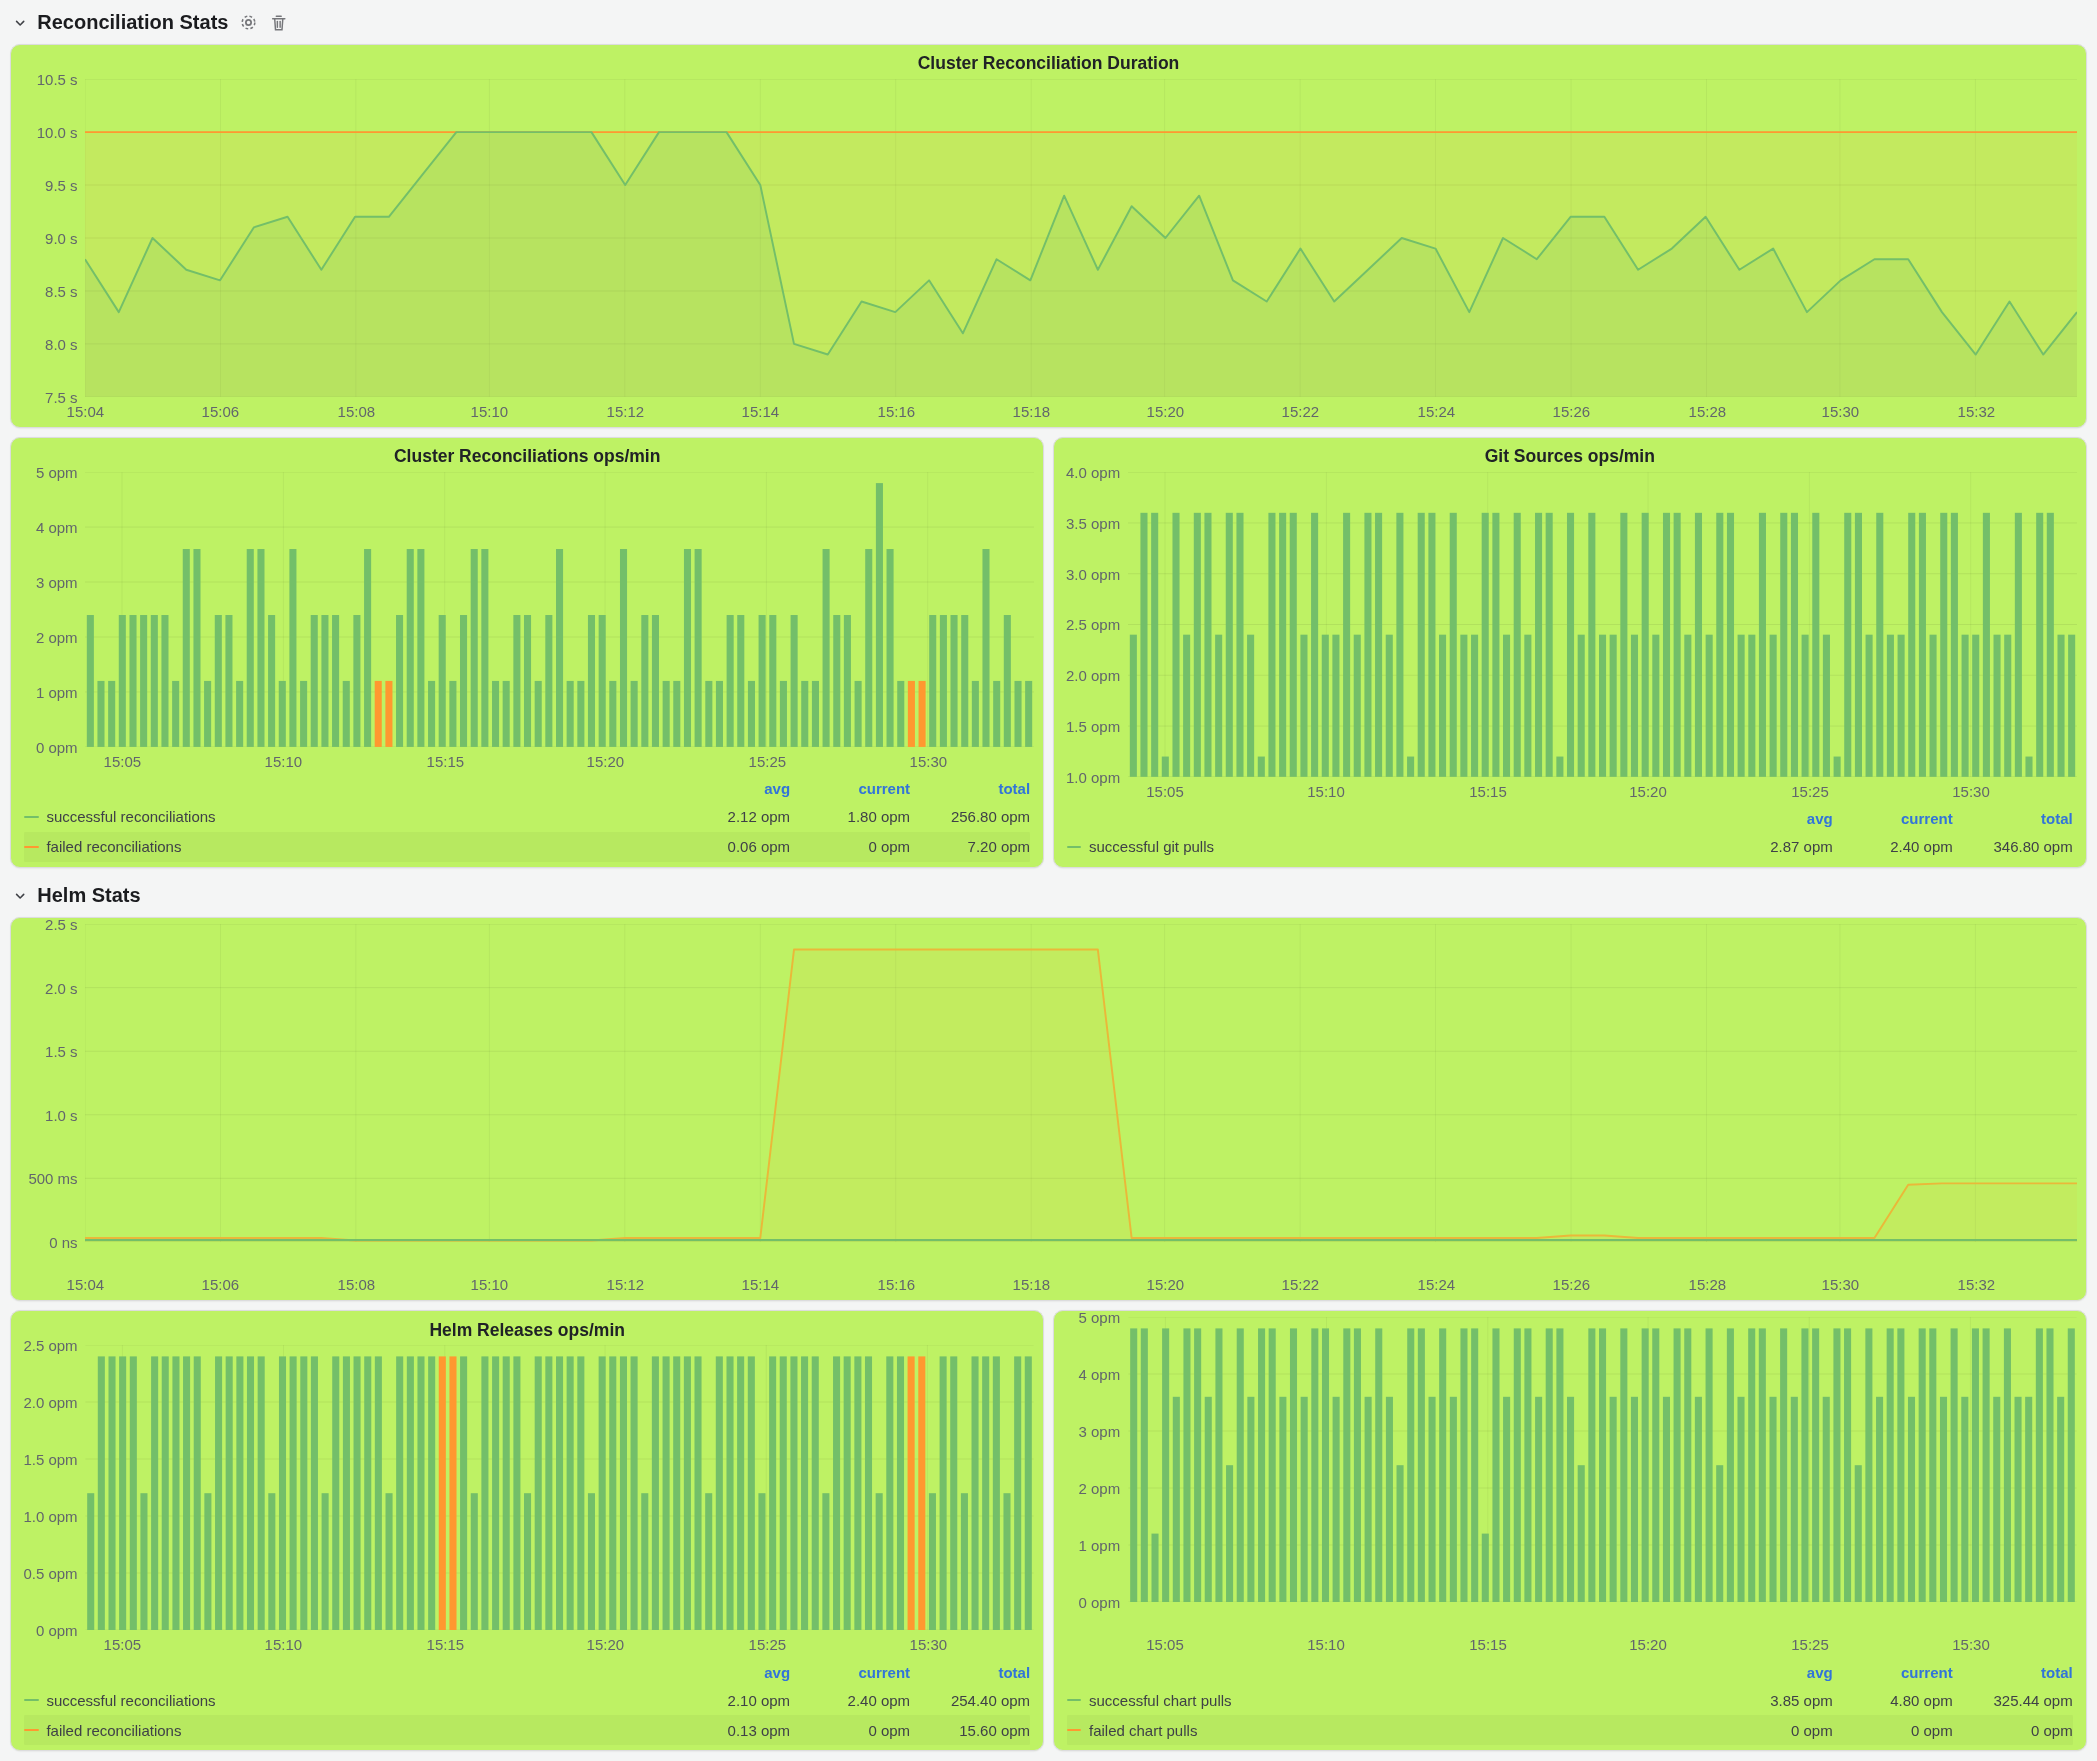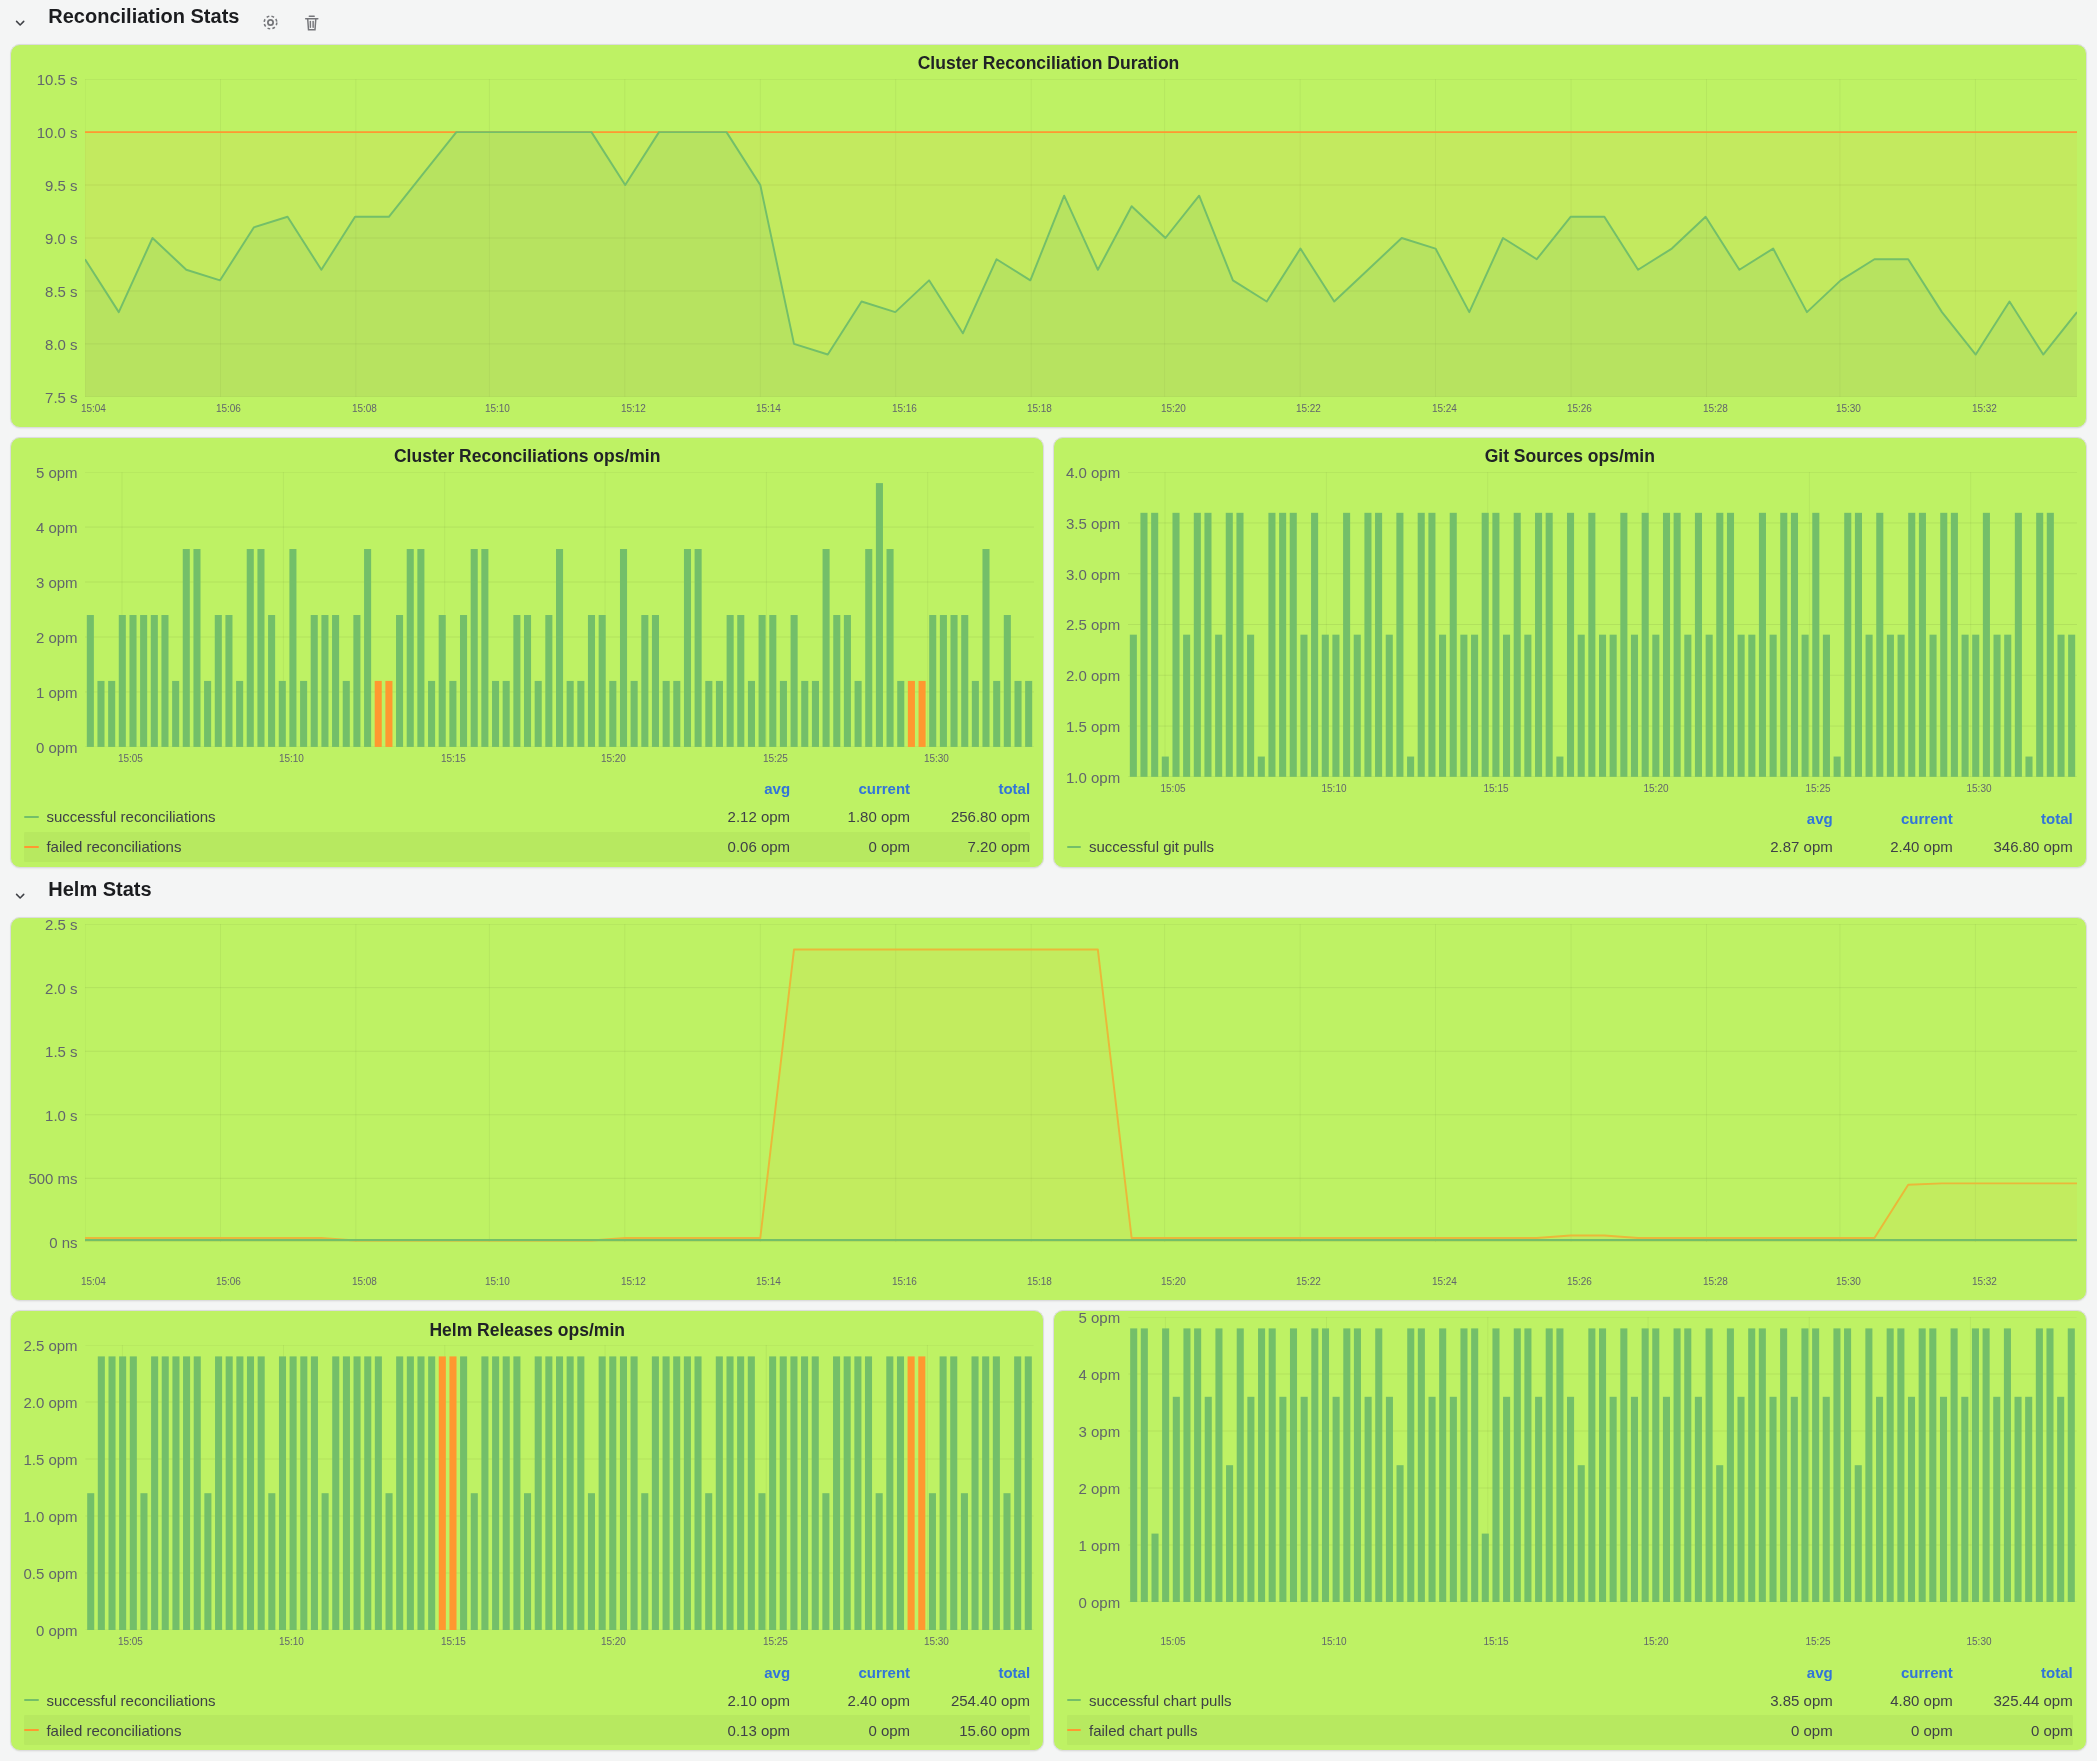--- a/index.html
+++ b/index.html
@@ -1,36 +1,36 @@
 <!DOCTYPE html>
 <html style="font-size:10.4px"><head>
 <meta charset="utf-8">
 <style>
   html,body{margin:0;padding:0;background:#f4f5f5;font-family:"Liberation Sans","DejaVu Sans",sans-serif;color:#212124;}
   .dash{width:2097px;box-sizing:border-box;padding:5.2px 10.4px;}
-  .sechead{display:flex;gap:21px;height:35px;padding:0 2.6px;}
+  .sechead{display:flex;align-items:center;gap:10px;height:35px;padding:0 2.6px;}
   .sectitle{font-size:20px;font-weight:700;color:#1b1c1f;}
   .secicon{display:flex;align-items:center;color:#75767a;}
   .panel{background:#bef264;border:0.6px solid #dcdcdd;border-radius:10px;box-sizing:border-box;
          padding:5.2px 9px 3.9px;display:flex;flex-direction:column;box-shadow:0 0.6px 1.3px rgba(0,0,0,0.05);}
   .full{width:100%;}
   .tall{height:384px;margin-top:3.9px;}
   .two-col{display:flex;gap:9px;margin-top:9px;}
   .two-col .panel{flex:1;}
   .row2{height:431px;}
   .row3{height:441px;}
   .mt16{margin-top:10.4px;}
   .ptitle{text-align:center;font-size:17.5px;font-weight:600;color:#202226;height:28.5px;line-height:27px;flex:none;}
   .chart{flex:1;display:grid;grid-template-columns:65px 1fr;grid-template-rows:1fr 27px;min-height:0;}
   .yaxis{grid-column:1;grid-row:1;position:relative;}
   .plot{grid-column:2;grid-row:1;position:relative;}
   .plot svg{position:absolute;left:0;top:0;}
   .xaxis{grid-column:2;grid-row:2;position:relative;}
   .ytick{position:absolute;right:7.8px;transform:translateY(-50%);color:#62666c;font-size:15px;white-space:nowrap;}
-  .xtick{position:absolute;top:6.5px;transform:translateX(-50%);color:#62666c;font-size:10px;white-space:nowrap;margin-left:8px;}
+  .xtick{position:absolute;top:6.5px;transform:translateX(-50%);color:#62666c;font-size:15px;white-space:nowrap;}
   .legend{flex:none;margin-top:2.6px;padding:0 3.9px 1.3px;}
   .lrow{display:flex;align-items:center;height:30px;border-radius:1.3px;}
   .lhead{height:26px;}
   .llabel{flex:1;display:flex;align-items:center;gap:7.8px;font-size:15px;color:#3f4147;}
   .lmark{width:14.3px;height:2.6px;border-radius:1.3px;display:inline-block;flex:none;}
   .lcol{width:120px;text-align:right;font-size:15px;color:#3f4147;}
   .lc-h{color:#3274d9;font-weight:600;}
   .lalt{background:rgba(0,0,0,0.035);}
 </style>
 </head>

